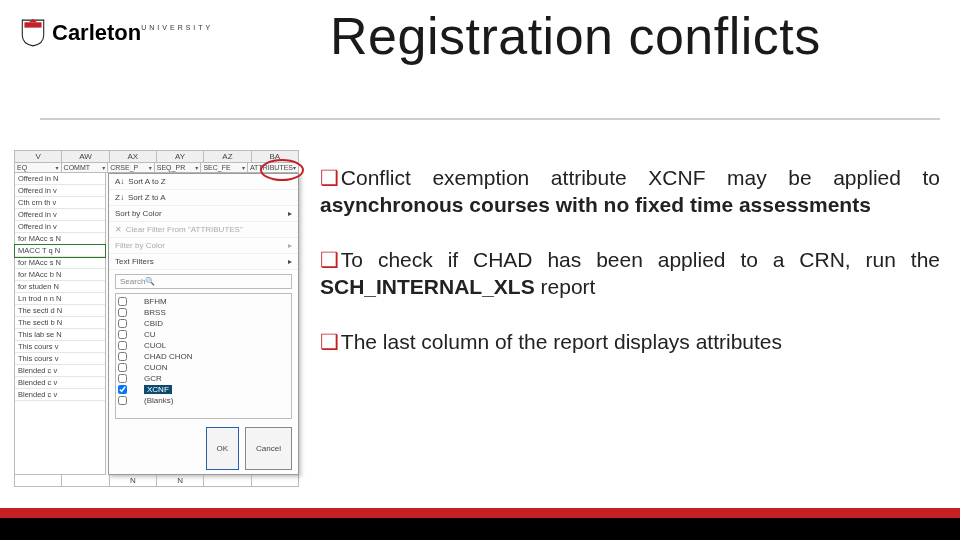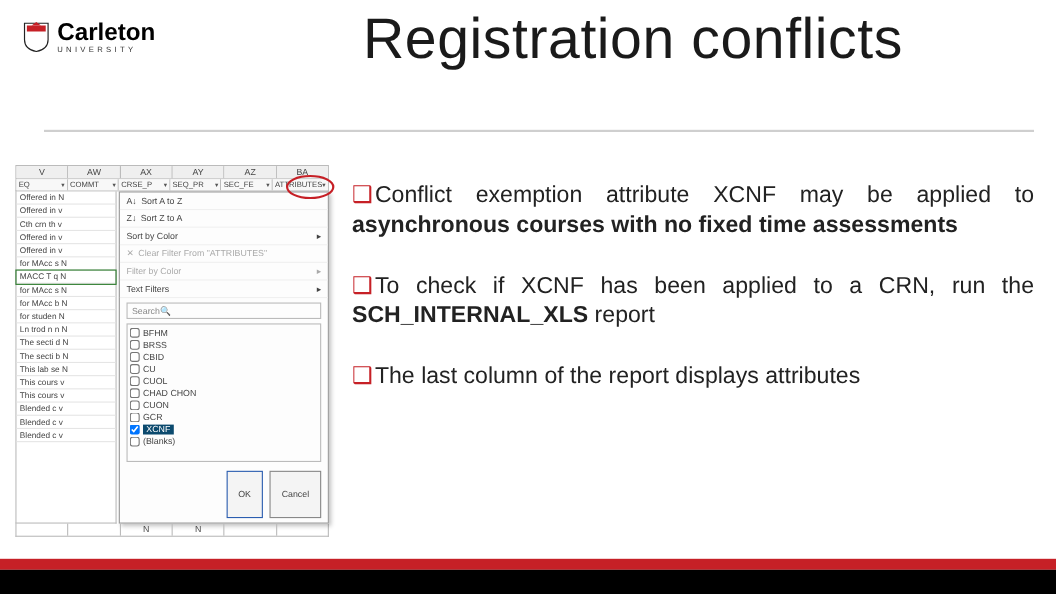--- a/index.html
+++ b/index.html
@@ -1,20 +1,20 @@
 <!DOCTYPE html>
 <html><head>
 <meta charset="utf-8">
 <style>
   html,body{margin:0;padding:0;width:960px;height:540px;background:#fff;font-family:Arial,Helvetica,sans-serif;overflow:hidden}
   .slide{position:relative;width:960px;height:540px}
   
   .logo{position:absolute;left:20px;top:18px;display:flex;align-items:center;gap:6px}
   .shield{width:26px;height:30px}
-  .logo-text{display:flex;flex-direction:column;line-height:1}
+  .logo-text{display:flex;flex-direction:row;line-height:1}
   .logo-word{font-weight:700;font-size:22px;letter-spacing:0}
   .logo-sub{font-size:7px;letter-spacing:3px;color:#333;margin-top:2px}
   
   .title{position:absolute;left:330px;top:6px;font-family:Impact,"Arial Black",sans-serif;font-size:52px;font-weight:400;color:#1a1a1a;letter-spacing:0.5px}
   .hr{position:absolute;left:40px;right:20px;top:118px;height:2px;background:#cfcfcf}
   
   .content{position:absolute;left:320px;right:20px;top:165px;font-size:21px;color:#222;line-height:1.28}
   .bullet{margin-bottom:28px;text-align:justify}
   .qmark{color:#c62026;font-family:Wingdings,Arial;margin-right:2px}
   
@@ -28,21 +28,21 @@
   .filter-arrow{font-size:6px;color:#555}
   .circle{position:absolute;right:-6px;top:-4px;width:40px;height:18px;border:2px solid #c62026;border-radius:50%}
   .ex-body{display:flex}
   .ex-left{width:90px;border:1px solid #bbb;border-top:none}
   .ex-left div{border-bottom:1px solid #e5e5e5;padding:1px 3px;font-size:7.5px;white-space:nowrap;overflow:hidden}
   .ex-menu{flex:1;border:1px solid #9a9a9a;background:#fdfdfd;margin-left:2px;box-shadow:2px 2px 4px rgba(0,0,0,.25)}
   .menu-row{padding:3px 6px;font-size:8px;border-bottom:1px solid #f0f0f0;display:flex;align-items:center;gap:4px}
   .menu-row.gray{color:#aaa}
   .search{margin:4px 6px;border:1px solid #bbb;padding:2px 4px;font-size:8px;color:#888;display:flex;justify-content:flex-start}
   .chkgrp{border:1px solid #bbb;margin:2px 6px 4px 6px;height:120px;overflow:hidden;padding:2px}
-  .chk{display:flex;align-items:flex-start;gap:3px;font-size:8px;padding:1px 0}
+  .chk{display:flex;align-items:flex-start;gap:17px;font-size:8px;padding:1px 0}
   .chk input{margin:0;width:9px;height:9px}
   .chk .hl{background:#0c4a6e;color:#fff;padding:0 3px}
   .btns{display:flex;justify-content:flex-end;gap:6px;padding:4px 6px}
   .btn{border:1px solid #888;background:#f4f4f4;font-size:8px;padding:16px 10px}
   .btn.ok{border:1.5px solid #2a5db0}
   .ex-bottom{display:flex;border:1px solid #bbb;border-top:none}
   .ex-bcell{flex:1;border-right:1px solid #bbb;text-align:center;font-size:8px;padding:1px 0}
   .ex-bcell:last-child{border-right:none}
   
   .bar-red{position:absolute;left:0;right:0;bottom:22px;height:10px;background:#c62026}
@@ -66,21 +66,21 @@
   </div>
 
   <div class="title">Registration conflicts</div>
   <div class="hr"></div>
 
   <div class="content">
     <div class="bullet">
       <span class="qmark">❑</span><span>Conflict exemption attribute XCNF may be applied to </span><b>asynchronous courses with no fixed time assessments</b><span></span>
     </div>
     <div class="bullet">
-      <span class="qmark">❑</span><span>To check if XCNF has been applied to a CRN, run the </span><b>SCH_INTERNAL_XLS</b><span> report</span>
+      <span class="qmark">❑</span><span>To check if CHAD has been applied to a CRN, run the </span><b>SCH_INTERNAL_XLS</b><span> report</span>
     </div>
     <div class="bullet">
       <span class="qmark">❑</span><span>The last column of the report displays attributes</span><b></b><span></span>
     </div>
   </div>
 
   <div class="excel">
     <div class="ex-cols">
       <div class="ex-col">V</div>
       <div class="ex-col">AW</div>

